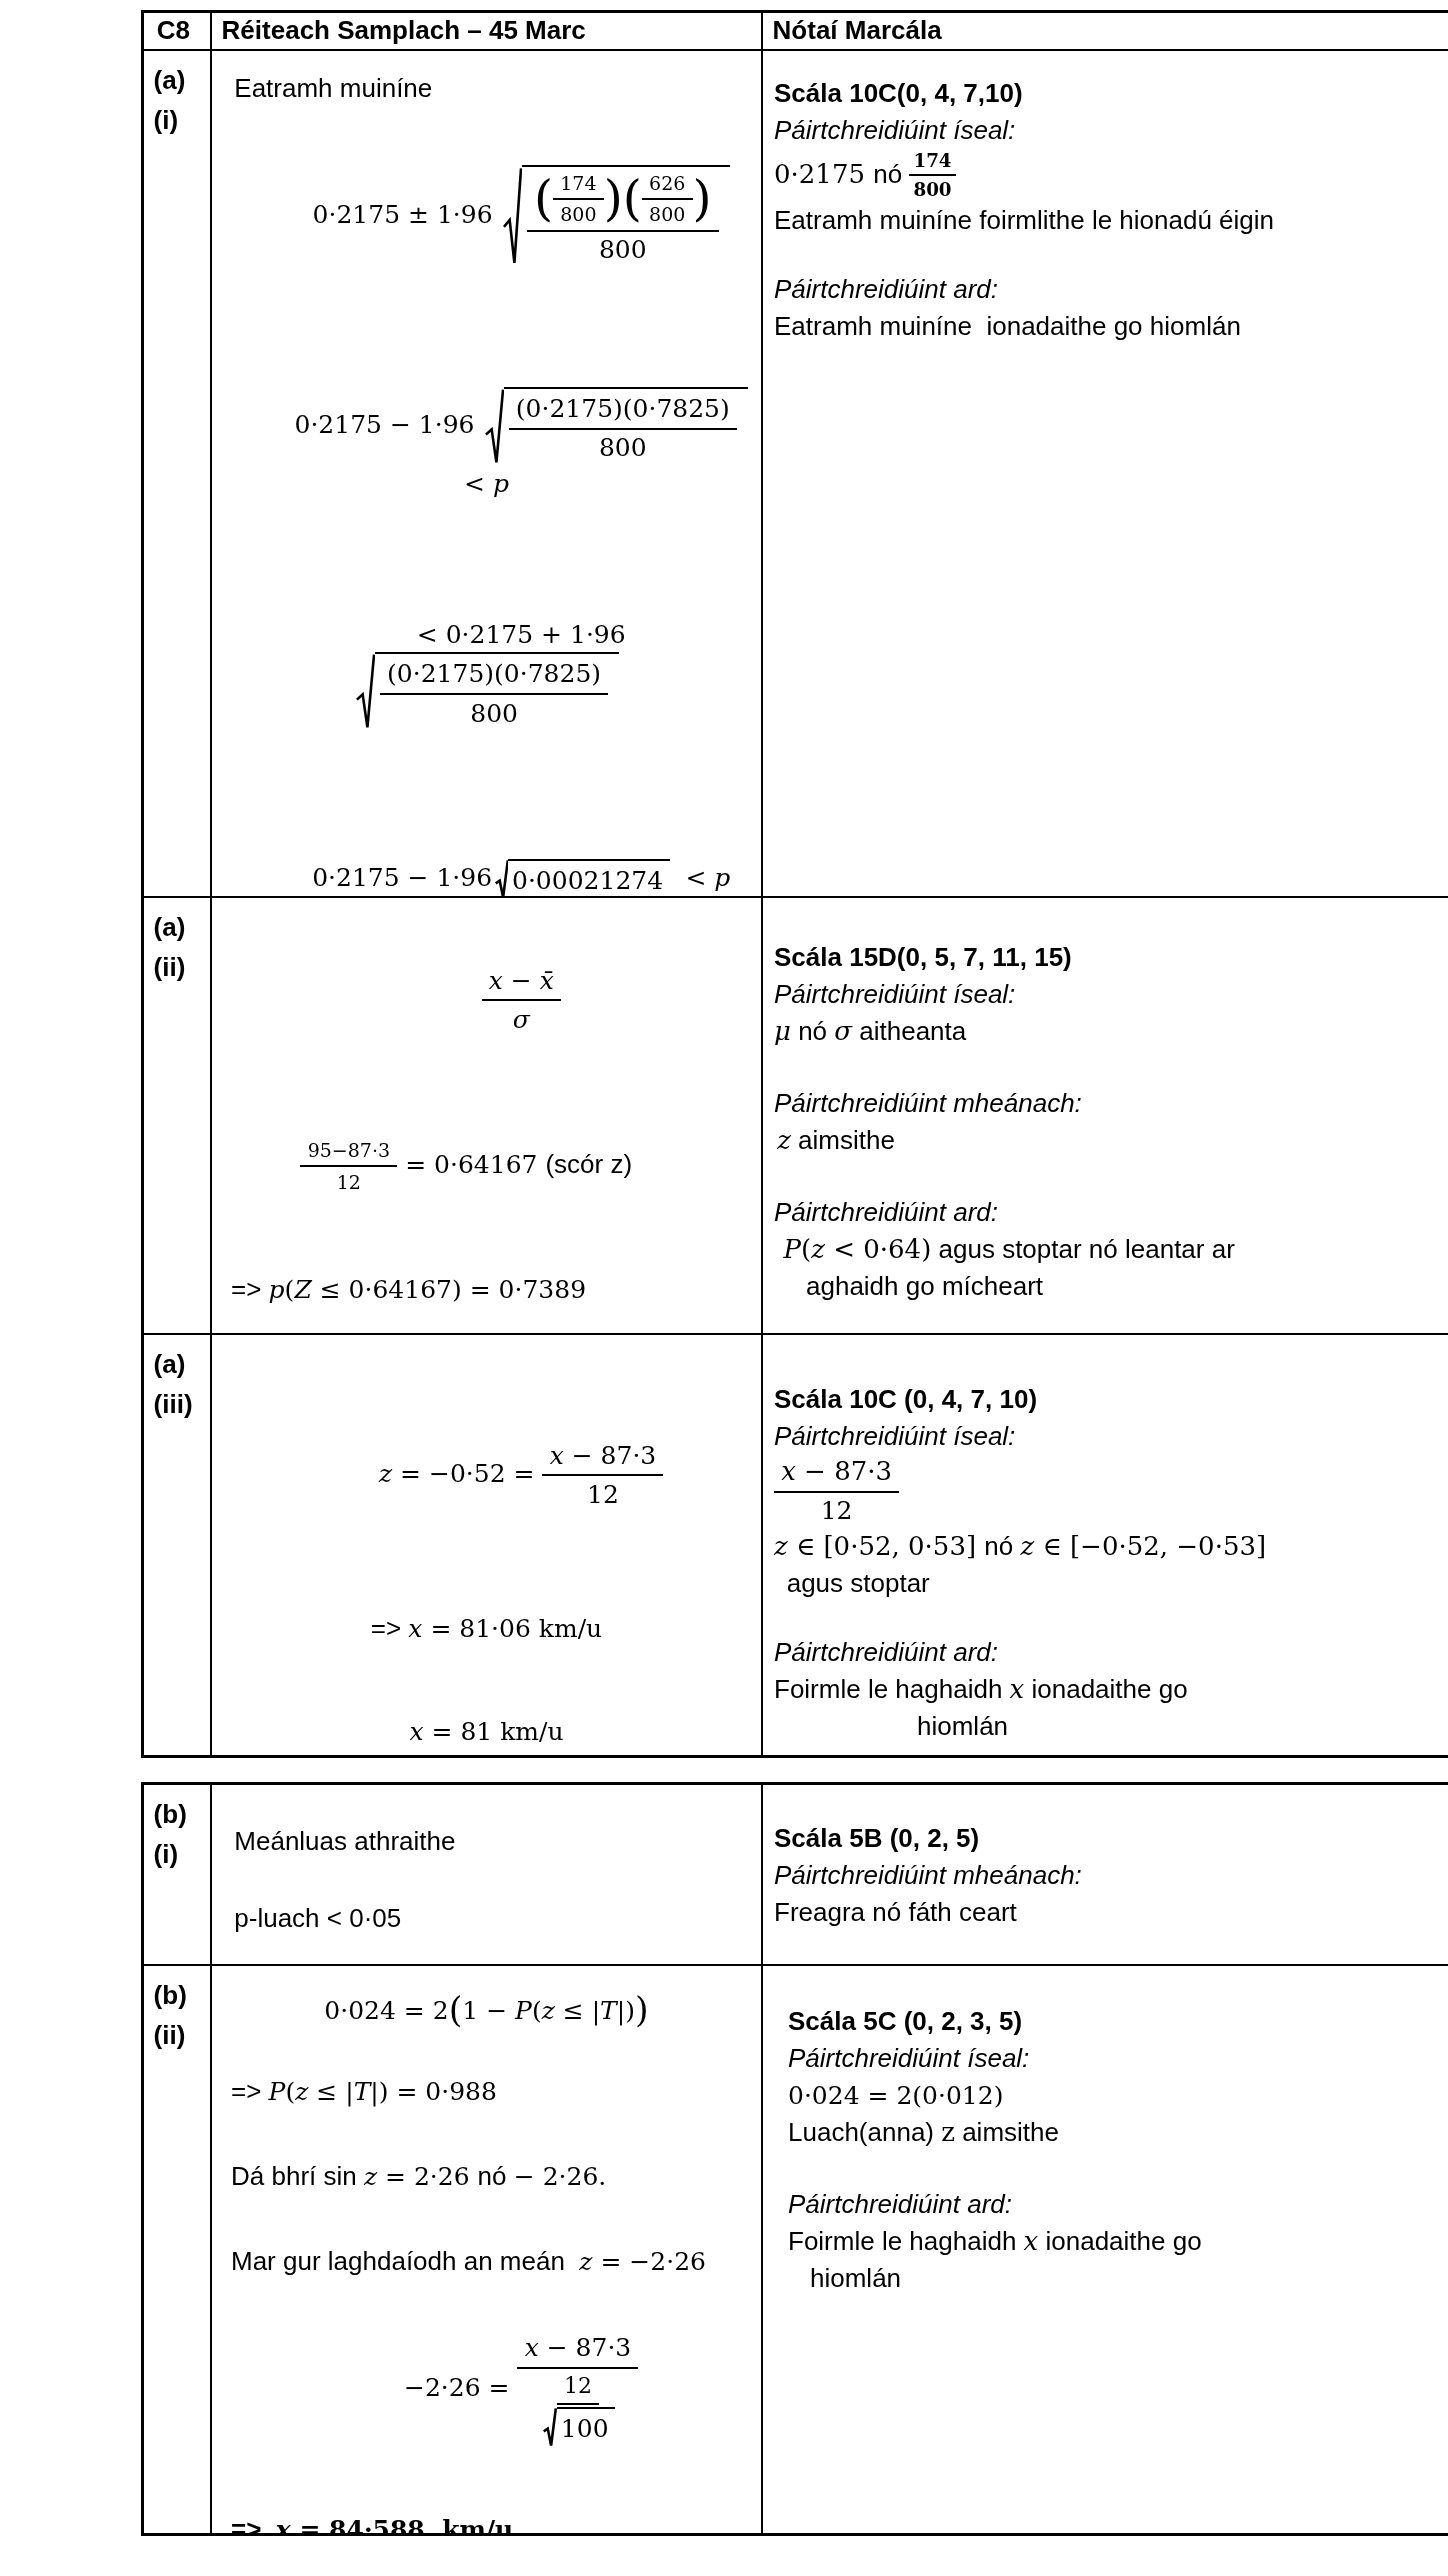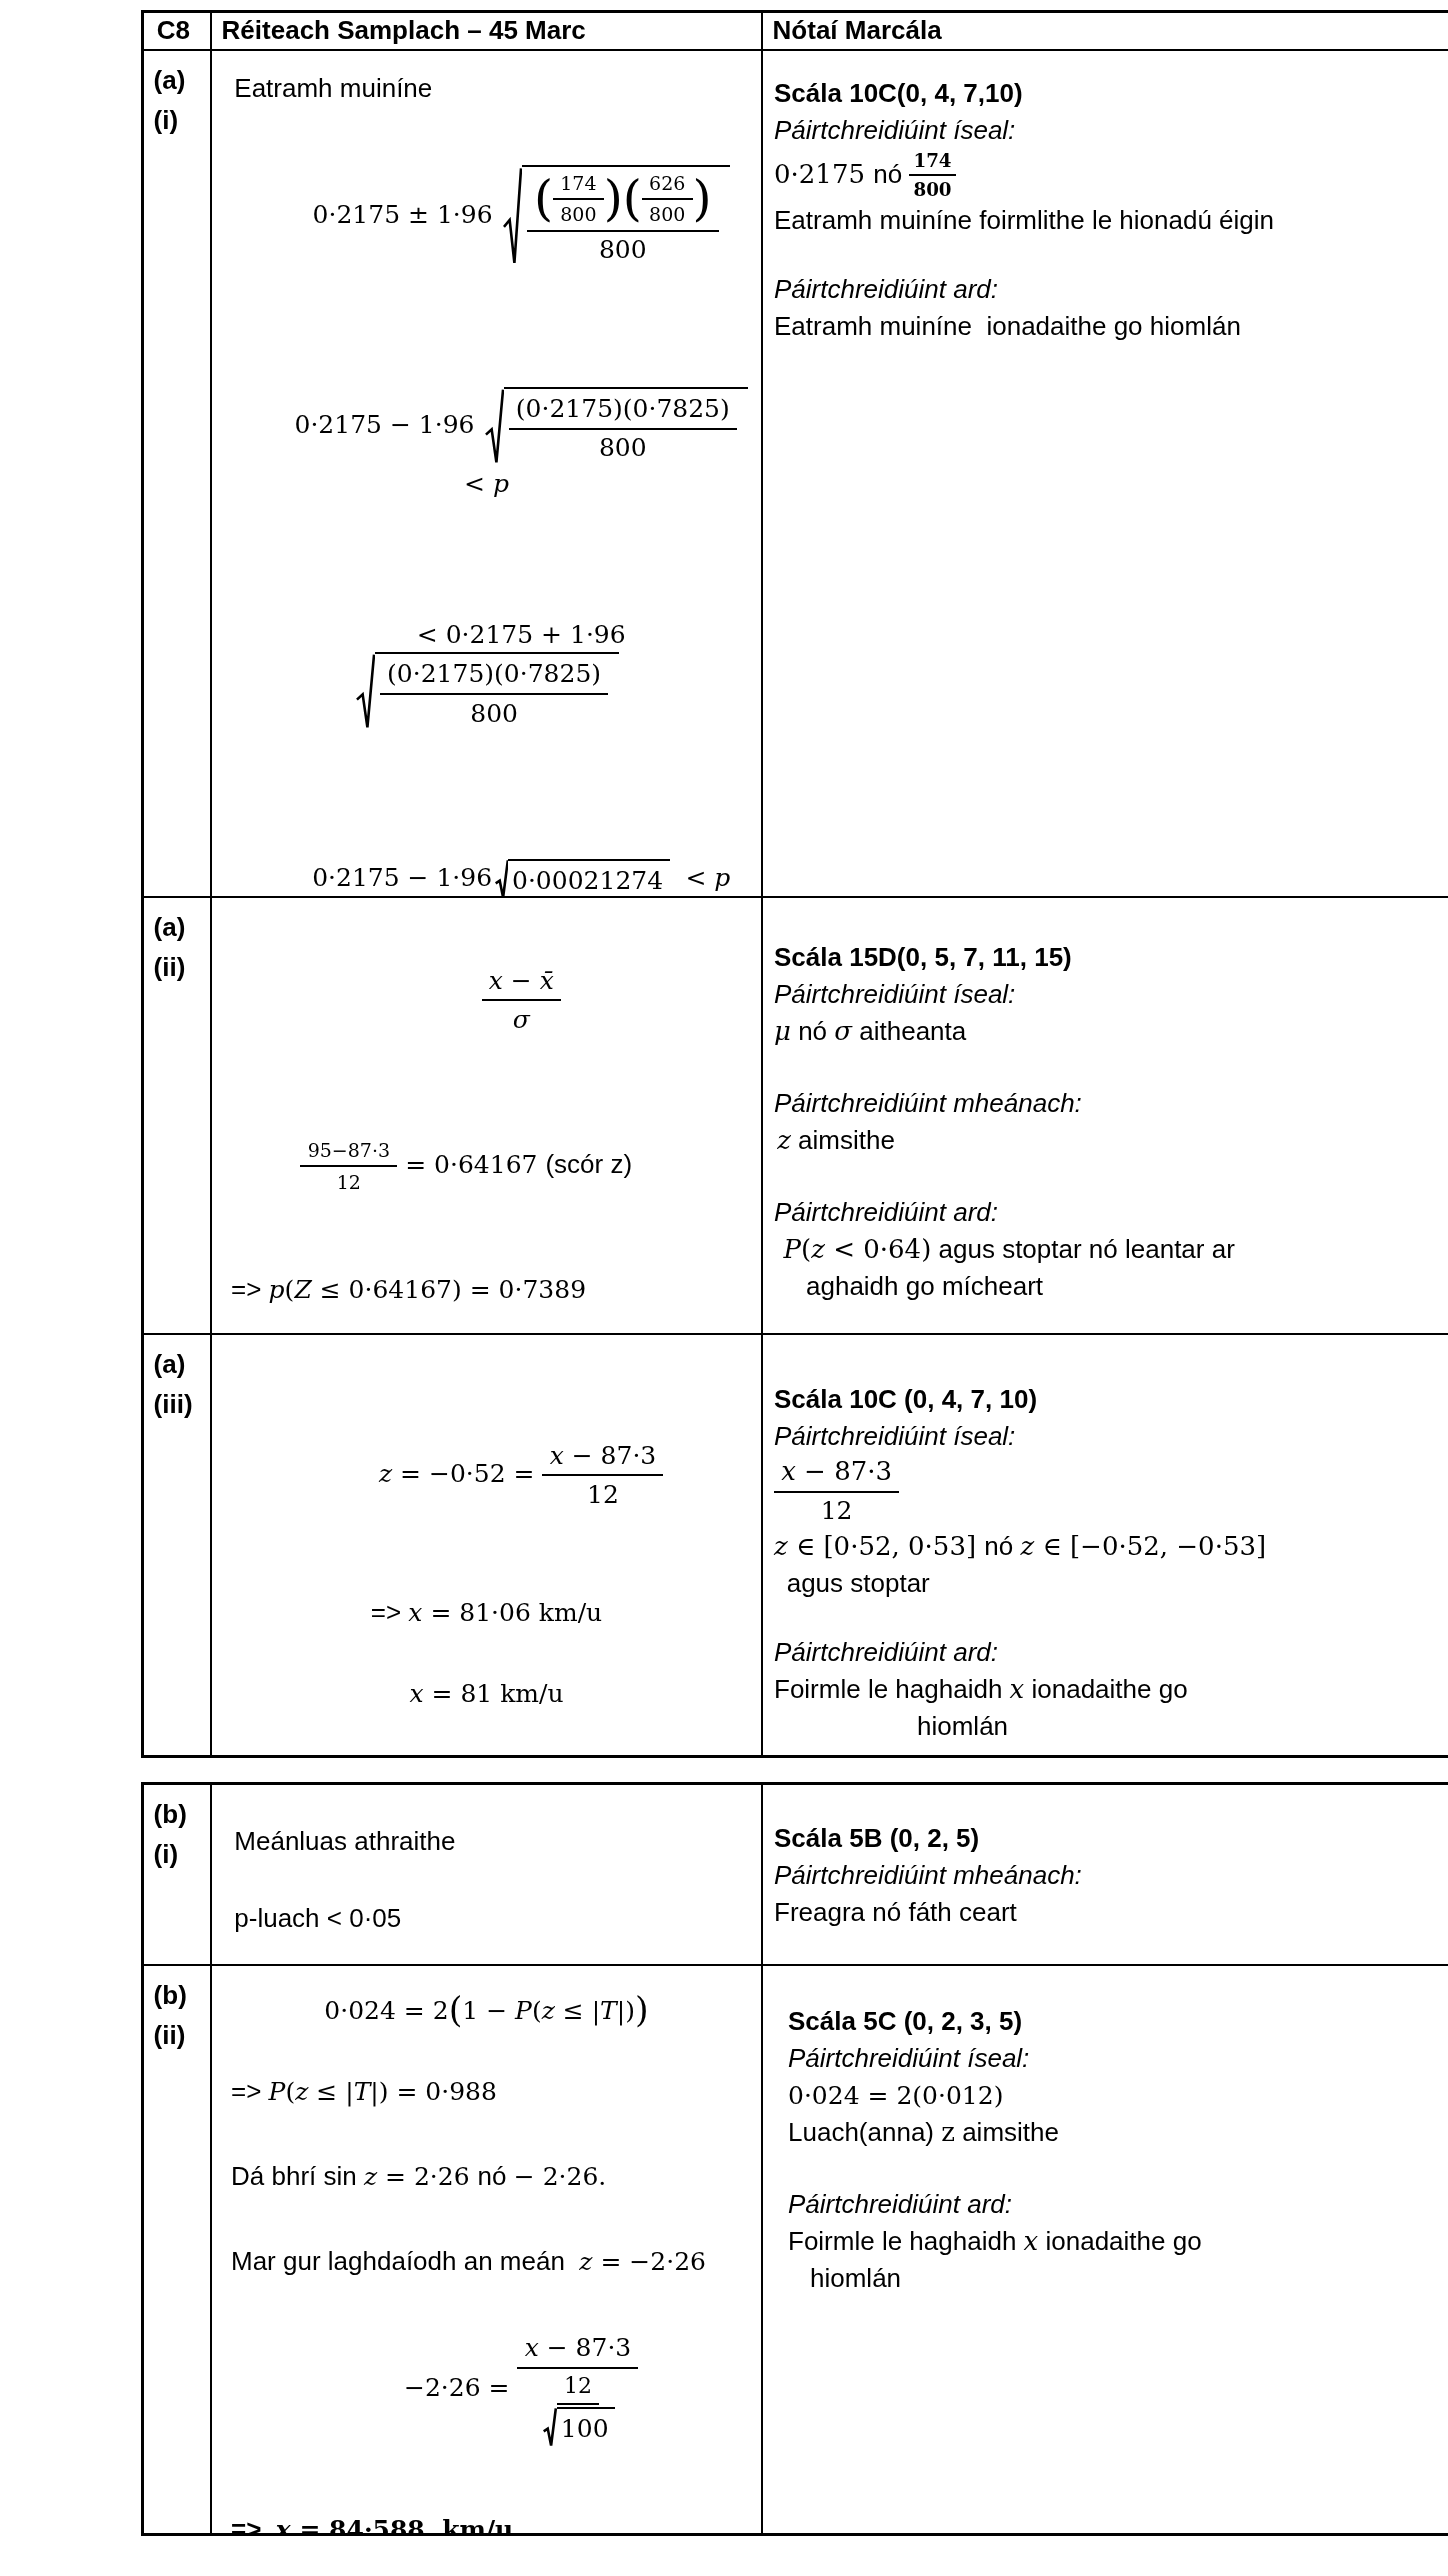--- a/index.html
+++ b/index.html
@@ -139,22 +139,22 @@
 
     <div class="row h-aiii">
       <div class="cell labels">
         <div>(a)</div>
         <div>(iii)</div>
       </div>
       <div class="cell sol">
         <div class="line" style="margin-top:70px;">
           <span><span class="mi">z</span><span class="m"> = −0·52 = </span></span><span class="frac"><span class="num"><span class="mi">x</span><span class="m"> − 87·3</span></span><span class="den">12</span></span>
         </div>
-        <div class="line" style="margin-top:48px;text-align:center;"><span class="s">=&gt; </span><span class="mi">x</span><span class="m"> = 81·06 km/u</span></div>
-        <div class="line" style="margin-top:45px;text-align:center;"><span class="mi">x</span><span class="m"> = 81 km/u</span></div>
+        <div class="line" style="margin-top:64px;text-align:center;"><span class="s">=&gt; </span><span class="mi">x</span><span class="m"> = 81·06 km/u</span></div>
+        <div class="line" style="margin-top:67px;text-align:center;"><span class="mi">x</span><span class="m"> = 81 km/u</span></div>
       </div>
       <div class="cell notes" style="padding-top:46px;">
         <div class="note-line scale">Scála 10C (0, 4, 7, 10)</div>
         <div class="note-line plabel">Páirtchreidiúint íseal:</div>
         <div class="note-line" style="line-height:1;"><span class="frac"><span class="num"><span class="mi">x</span><span class="m"> − 87·3</span></span><span class="den">12</span></span></div>
         <div class="note-line"><span class="mi">z</span><span class="m"> ∈ [0·52, 0·53] </span><span class="s">nó </span><span class="mi">z</span><span class="m"> ∈ [−0·52, −0·53]</span></div>
         <div class="note-line" style="margin-left:12.7px;">agus stoptar</div>
         <div class="gap40"></div>
         <div class="note-line plabel">Páirtchreidiúint ard:</div>
         <div class="note-line"><span class="s">Foirmle le haghaidh </span><span class="mi">x</span><span class="s"> ionadaithe go</span></div>

